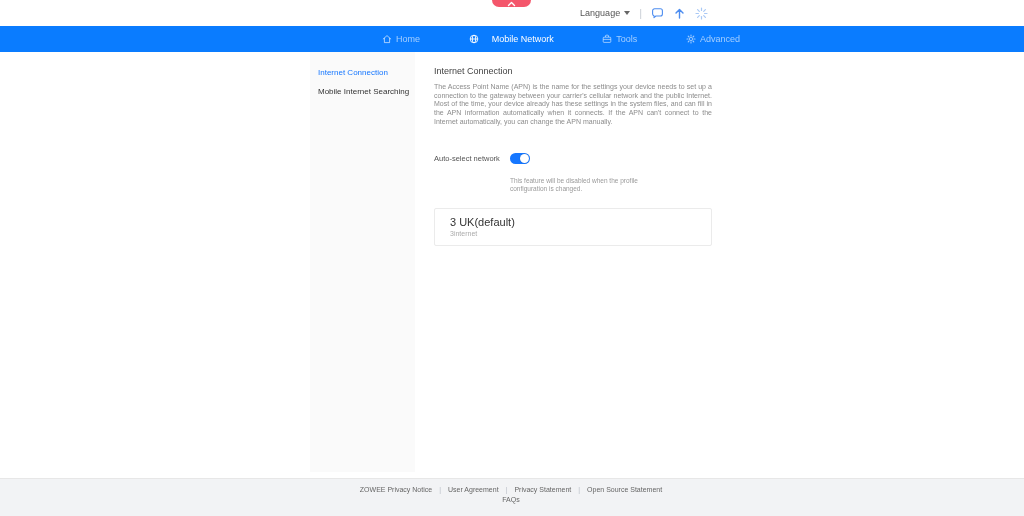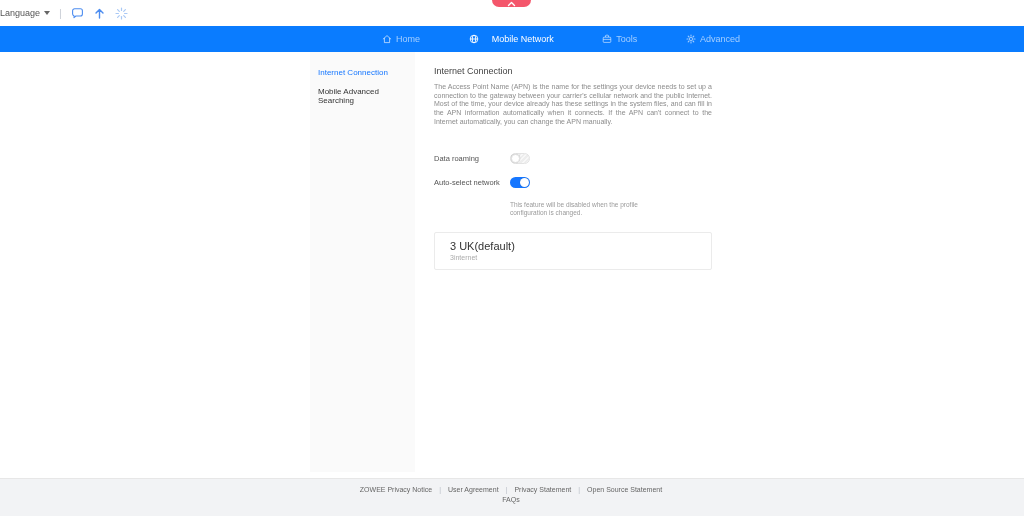--- a/index.html
+++ b/index.html
@@ -17,21 +17,21 @@
     width: 39px; height: 7px;
     background: #f4566b;
     border-radius: 0 0 7px 7px;
     display: flex; align-items: center; justify-content: center;
     cursor: pointer; z-index: 5;
   }
 
   
   .topbar {
     height: 26px;
-    display: flex; align-items: center; justify-content: flex-start;
+    display: flex; align-items: center; justify-content: flex-end;
     padding-right: 316px;
     gap: 9px;
     background: #fff;
   }
   .lang {
     display: flex; align-items: center; gap: 4px;
     font-size: 9px; color: #555; cursor: pointer;
   }
   .caret-down {
     width: 0; height: 0;
@@ -244,34 +244,28 @@
       <span>Advanced</span>
     </div>
   </div>
 </div>
 
 <div class="content-row">
   <div class="left-spacer"></div>
 
   <div class="sidebar">
     <div class="side-item" data-active="true">Internet Connection</div>
-    <div class="side-item" data-active="false">Mobile Advanced Searching</div>
+    <div class="side-item" data-active="false">Mobile Internet Searching</div>
   </div>
 
   <div class="main">
     <div class="main-title">Internet Connection</div>
     <div class="main-desc">The Access Point Name (APN) is the name for the settings your device needs to set up a connection to the gateway between your carrier's cellular network and the public Internet. Most of the time, your device already has these settings in the system files, and can fill in the APN information automatically when it connects. If the APN can't connect to the Internet automatically, you can change the APN manually.</div>
 
     <div class="toggles">
-      <div class="toggle-row">
-        <span class="toggle-label">Data roaming</span>
-        <span class="switch" data-state="off">
-            <span class="knob"></span>
-          </span>
-      </div>
       <div class="toggle-row">
         <span class="toggle-label">Auto-select network</span>
         <span class="switch" data-state="on">
             <span class="knob"></span>
           </span>
       </div>
       <div class="toggle-note">This feature will be disabled when the profile configuration is changed.</div>
     </div>
 
     <div class="profiles-card">

